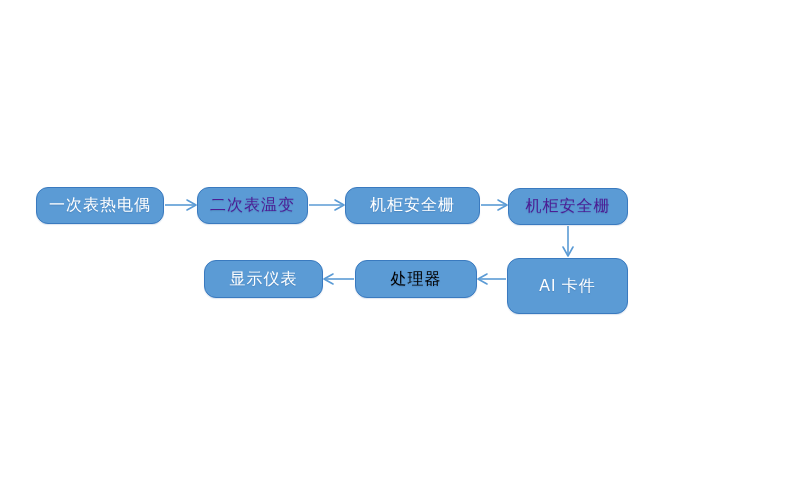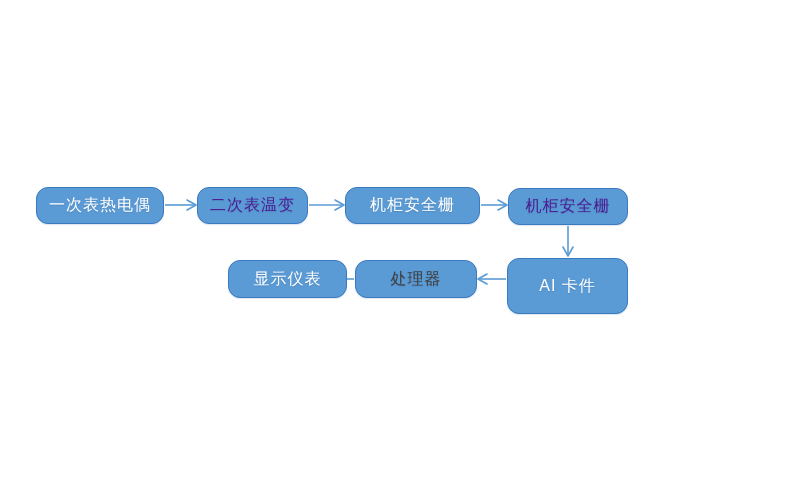--- a/index.html
+++ b/index.html
@@ -73,22 +73,22 @@
   </div>
   <div class="flow-node" style="left: 197px; top: 187px; width: 111px; height: 37px; background: rgb(91, 155, 213); border: 1.5px solid rgb(58, 122, 191); color: #4c1d95;">
     <span>二次表温变</span>
   </div>
   <div class="flow-node" style="left: 345px; top: 187px; width: 135px; height: 37px; background: rgb(91, 155, 213); border: 1.5px solid rgb(58, 122, 191); color: rgb(255, 255, 255);">
     <span>机柜安全栅</span>
   </div>
   <div class="flow-node" style="left: 508px; top: 188px; width: 120px; height: 37px; background: rgb(91, 155, 213); border: 1.5px solid rgb(58, 122, 191); color: #4c1d95;">
     <span>机柜安全栅</span>
   </div>
-  <div class="flow-node" style="left: 204px; top: 260px; width: 119px; height: 38px; background: rgb(91, 155, 213); border: 1.5px solid rgb(58, 122, 191); color: rgb(255, 255, 255); margin-left: 24px;">
+  <div class="flow-node" style="left: 204px; top: 260px; width: 119px; height: 38px; background: rgb(91, 155, 213); border: 1.5px solid rgb(58, 122, 191); color: rgb(255, 255, 255);">
     <span>显示仪表</span>
   </div>
-  <div class="flow-node" style="left: 355px; top: 260px; width: 122px; height: 38px; background: rgb(91, 155, 213); border: 1.5px solid rgb(58, 122, 191); color: #404040;">
+  <div class="flow-node" style="left: 355px; top: 260px; width: 122px; height: 38px; background: rgb(91, 155, 213); border: 1.5px solid rgb(58, 122, 191); color: #000000;">
     <span>处理器</span>
   </div>
   <div class="flow-node" style="left: 507px; top: 258px; width: 121px; height: 56px; background: rgb(91, 155, 213); border: 1.5px solid rgb(58, 122, 191); color: rgb(255, 255, 255);">
     <span>AI 卡件</span>
   </div>
 </div>
 
 </body></html>

